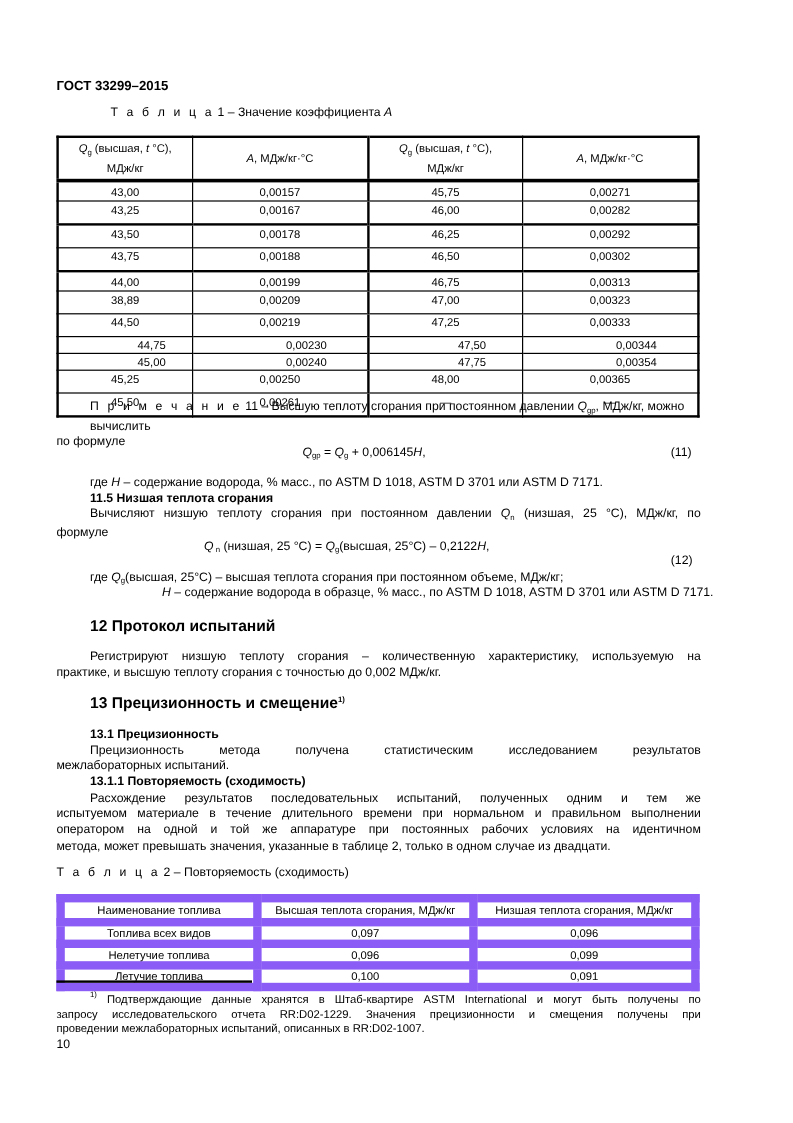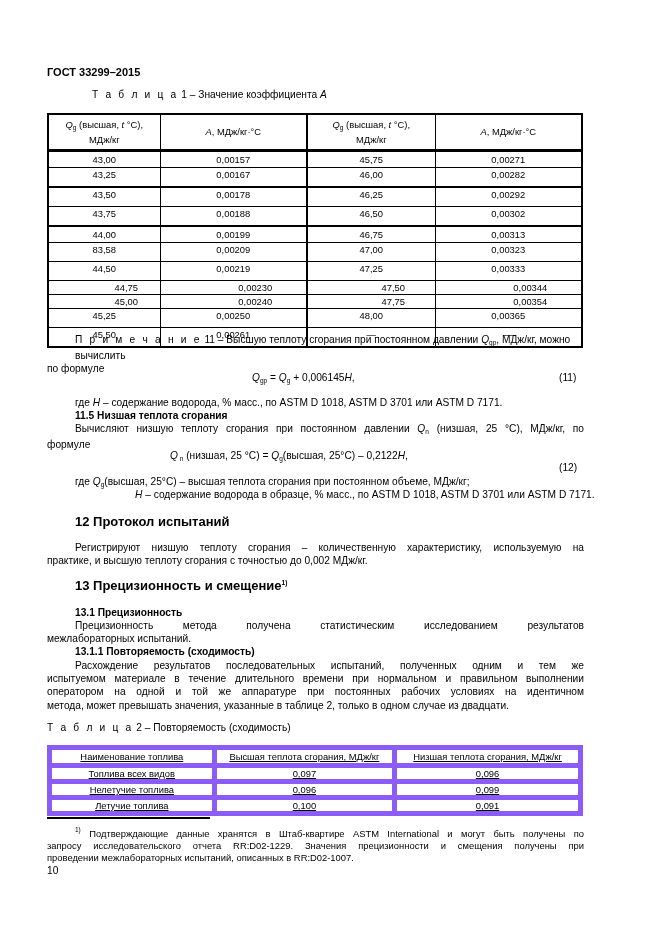--- a/index.html
+++ b/index.html
@@ -23,21 +23,21 @@
   #t1 td.c2, #t1 th.c2 { border-right: 2px solid #000; }
   #t1 tr.thickrow td { border-top: 2px solid #000; }
   .para { font-size: 10.2px; line-height: 13.2px; }
   .justify { text-align: justify; text-align-last: justify; }
   .bold { font-weight: bold; }
   .h2 { font-weight: bold; font-size: 13px; }
   i { font-style: italic; }
   sub { font-size: 6.5px; vertical-align: -2px; }
   sup { font-size: 6.5px; vertical-align: 5px; }
   #t2 { left: 47px; top: 745px; width: 536px; border: 2px solid #000; font-size: 9.4px; }
-  #t2 td { border: 5px solid #8b5cf6; text-align: center; height: 11px; line-height: 11px; padding: 0; text-decoration: underline; }
+  #t2 td { border: 7px solid #8b5cf6; text-align: center; height: 11px; line-height: 11px; padding: 0; }
   #t2 tr.hdr td { height: 13px; line-height: 13px; }
   .fn-rule { left: 47px; top: 817px; width: 163px; height: 2px; background: #000; }
   .fn { font-size: 9.4px; line-height: 12px; }
 </style>
 </head>
 <body>
 
 <div class="abs doc-code">ГОСТ 33299–2015</div>
 
 <div class="abs caption t1cap">
@@ -78,21 +78,21 @@
         <td>46,50</td>
         <td>0,00302</td>
       </tr>
       <tr class="thickrow">
         <td>44,00</td>
         <td class="c2">0,00199</td>
         <td>46,75</td>
         <td>0,00313</td>
       </tr>
       <tr class="tall">
-        <td>83,58</td>
+        <td>38,89</td>
         <td class="c2">0,00209</td>
         <td>47,00</td>
         <td>0,00323</td>
       </tr>
       <tr class="tall">
         <td>44,50</td>
         <td class="c2">0,00219</td>
         <td>47,25</td>
         <td>0,00333</td>
       </tr>

